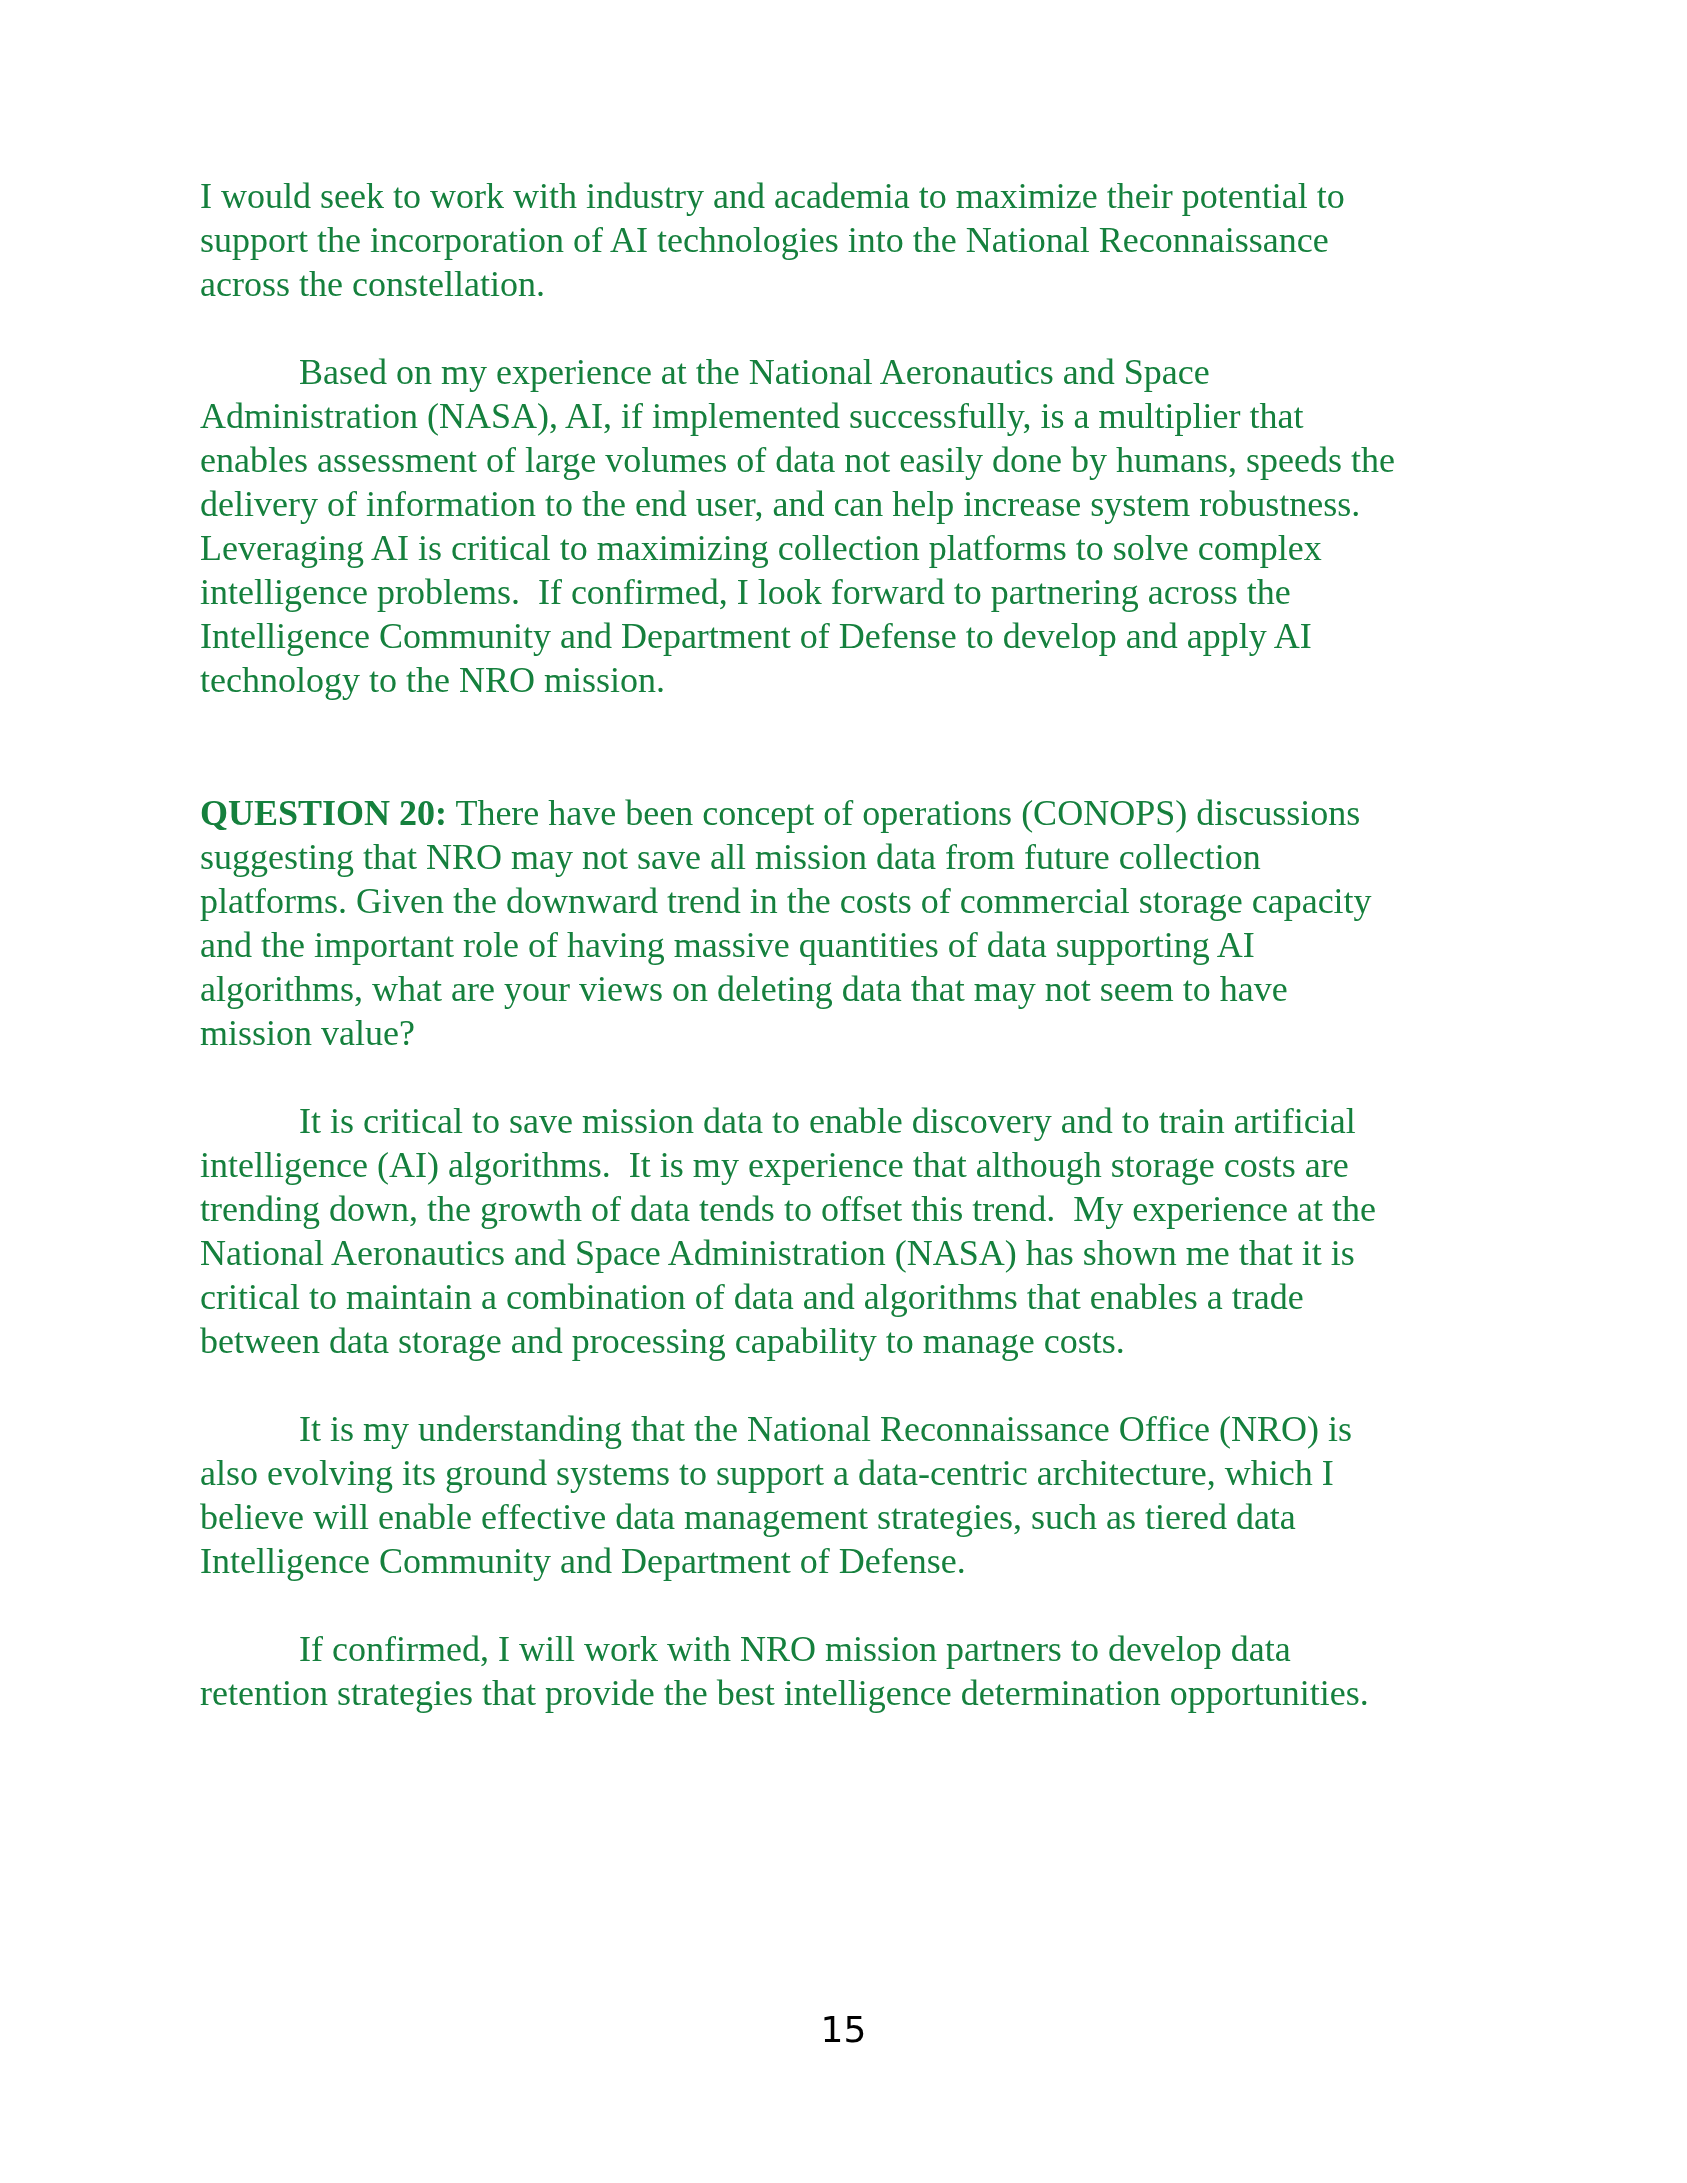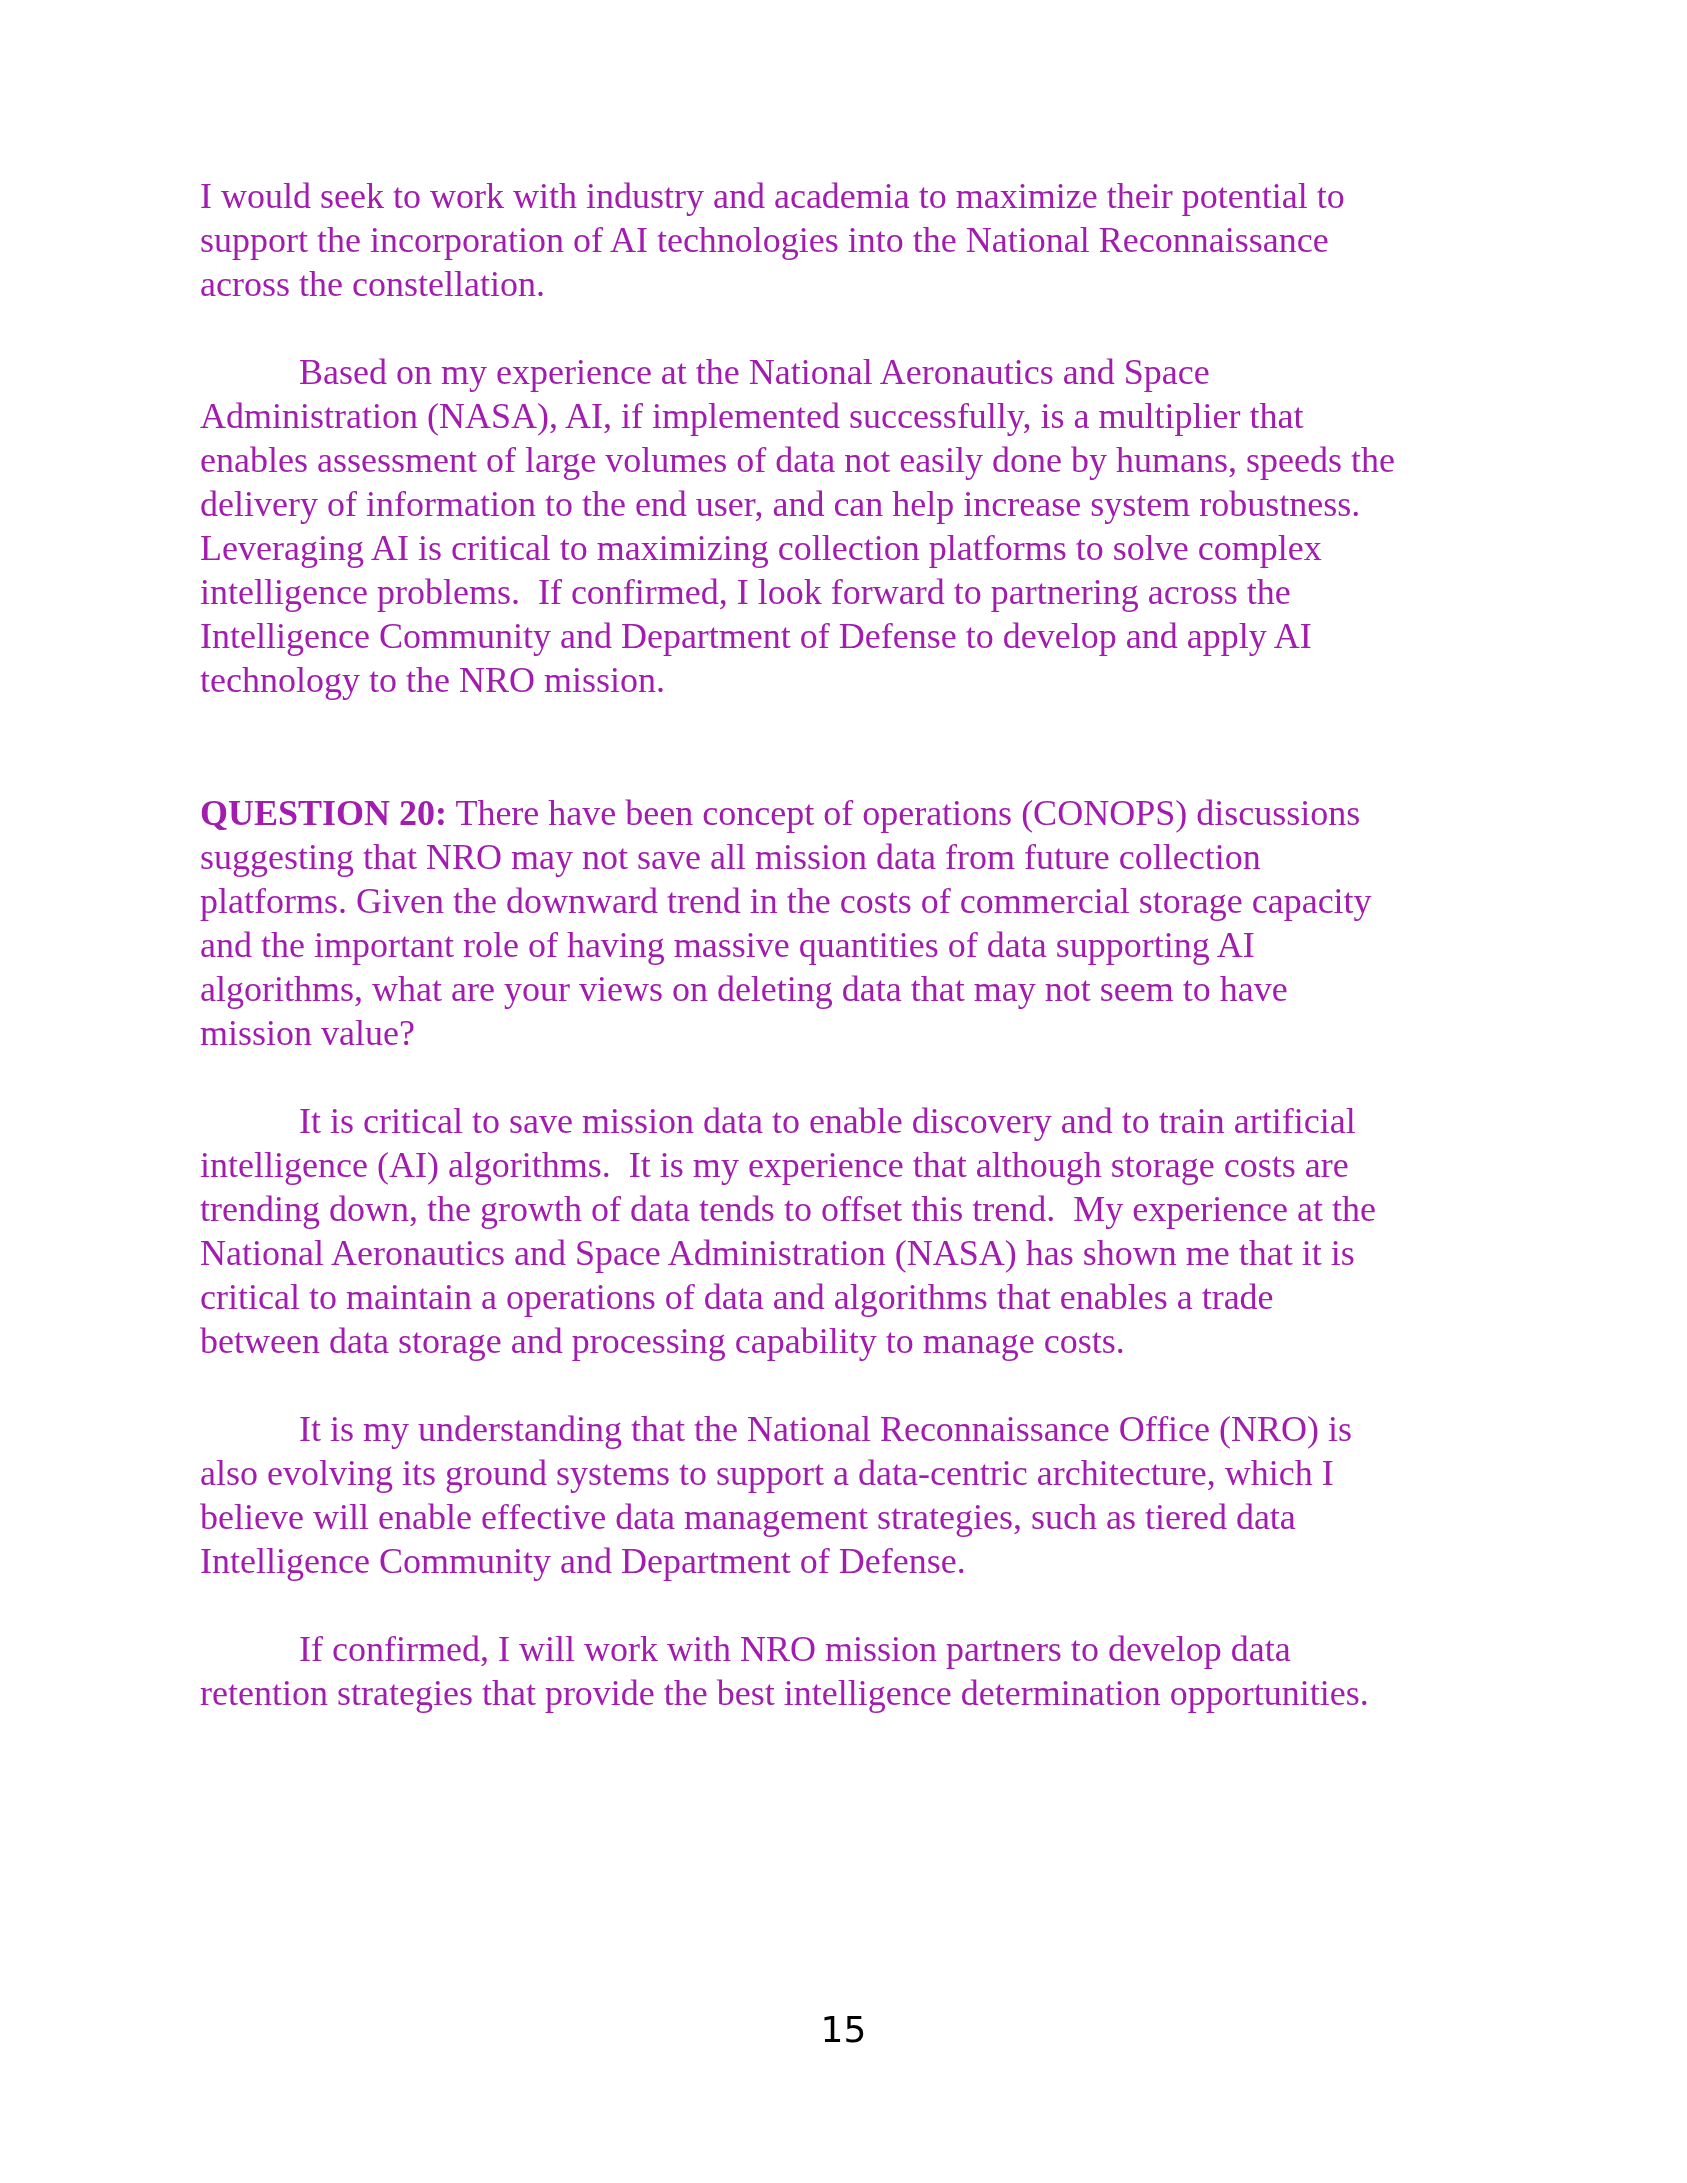--- a/index.html
+++ b/index.html
@@ -22,21 +22,21 @@
     background: #ffffff;
   }
   .body-text {
     position: absolute;
     left: 200px;
     top: 174px;
     width: 1297px;
     font-family: "Liberation Serif", "DejaVu Serif", serif;
     font-size: 36px;
     line-height: 44px;
-    color: #a21caf;
+    color: #15803d;
   }
   .para {
     margin: 0;
     padding: 0;
   }
   .para + .para {
     margin-top: 44px;
   }
   .para.gap2 {
     margin-top: 89px;
@@ -94,21 +94,21 @@
       <span class="line">and the important role of having massive quantities of data supporting AI</span>
       <span class="line">algorithms, what are your views on deleting data that may not seem to have</span>
       <span class="line">mission value?</span>
     </p>
 
     <p class="para">
       <span class="line indent">It is critical to save mission data to enable discovery and to train artificial</span>
       <span class="line">intelligence (AI) algorithms.  It is my experience that although storage costs are</span>
       <span class="line">trending down, the growth of data tends to offset this trend.  My experience at the</span>
       <span class="line">National Aeronautics and Space Administration (NASA) has shown me that it is</span>
-      <span class="line">critical to maintain a operations of data and algorithms that enables a trade</span>
+      <span class="line">critical to maintain a combination of data and algorithms that enables a trade</span>
       <span class="line">between data storage and processing capability to manage costs.</span>
     </p>
 
     <p class="para">
       <span class="line indent">It is my understanding that the National Reconnaissance Office (NRO) is</span>
       <span class="line">also evolving its ground systems to support a data-centric architecture, which I</span>
       <span class="line">believe will enable effective data management strategies, such as tiered data</span>
       <span class="line">Intelligence Community and Department of Defense.</span>
     </p>
 

